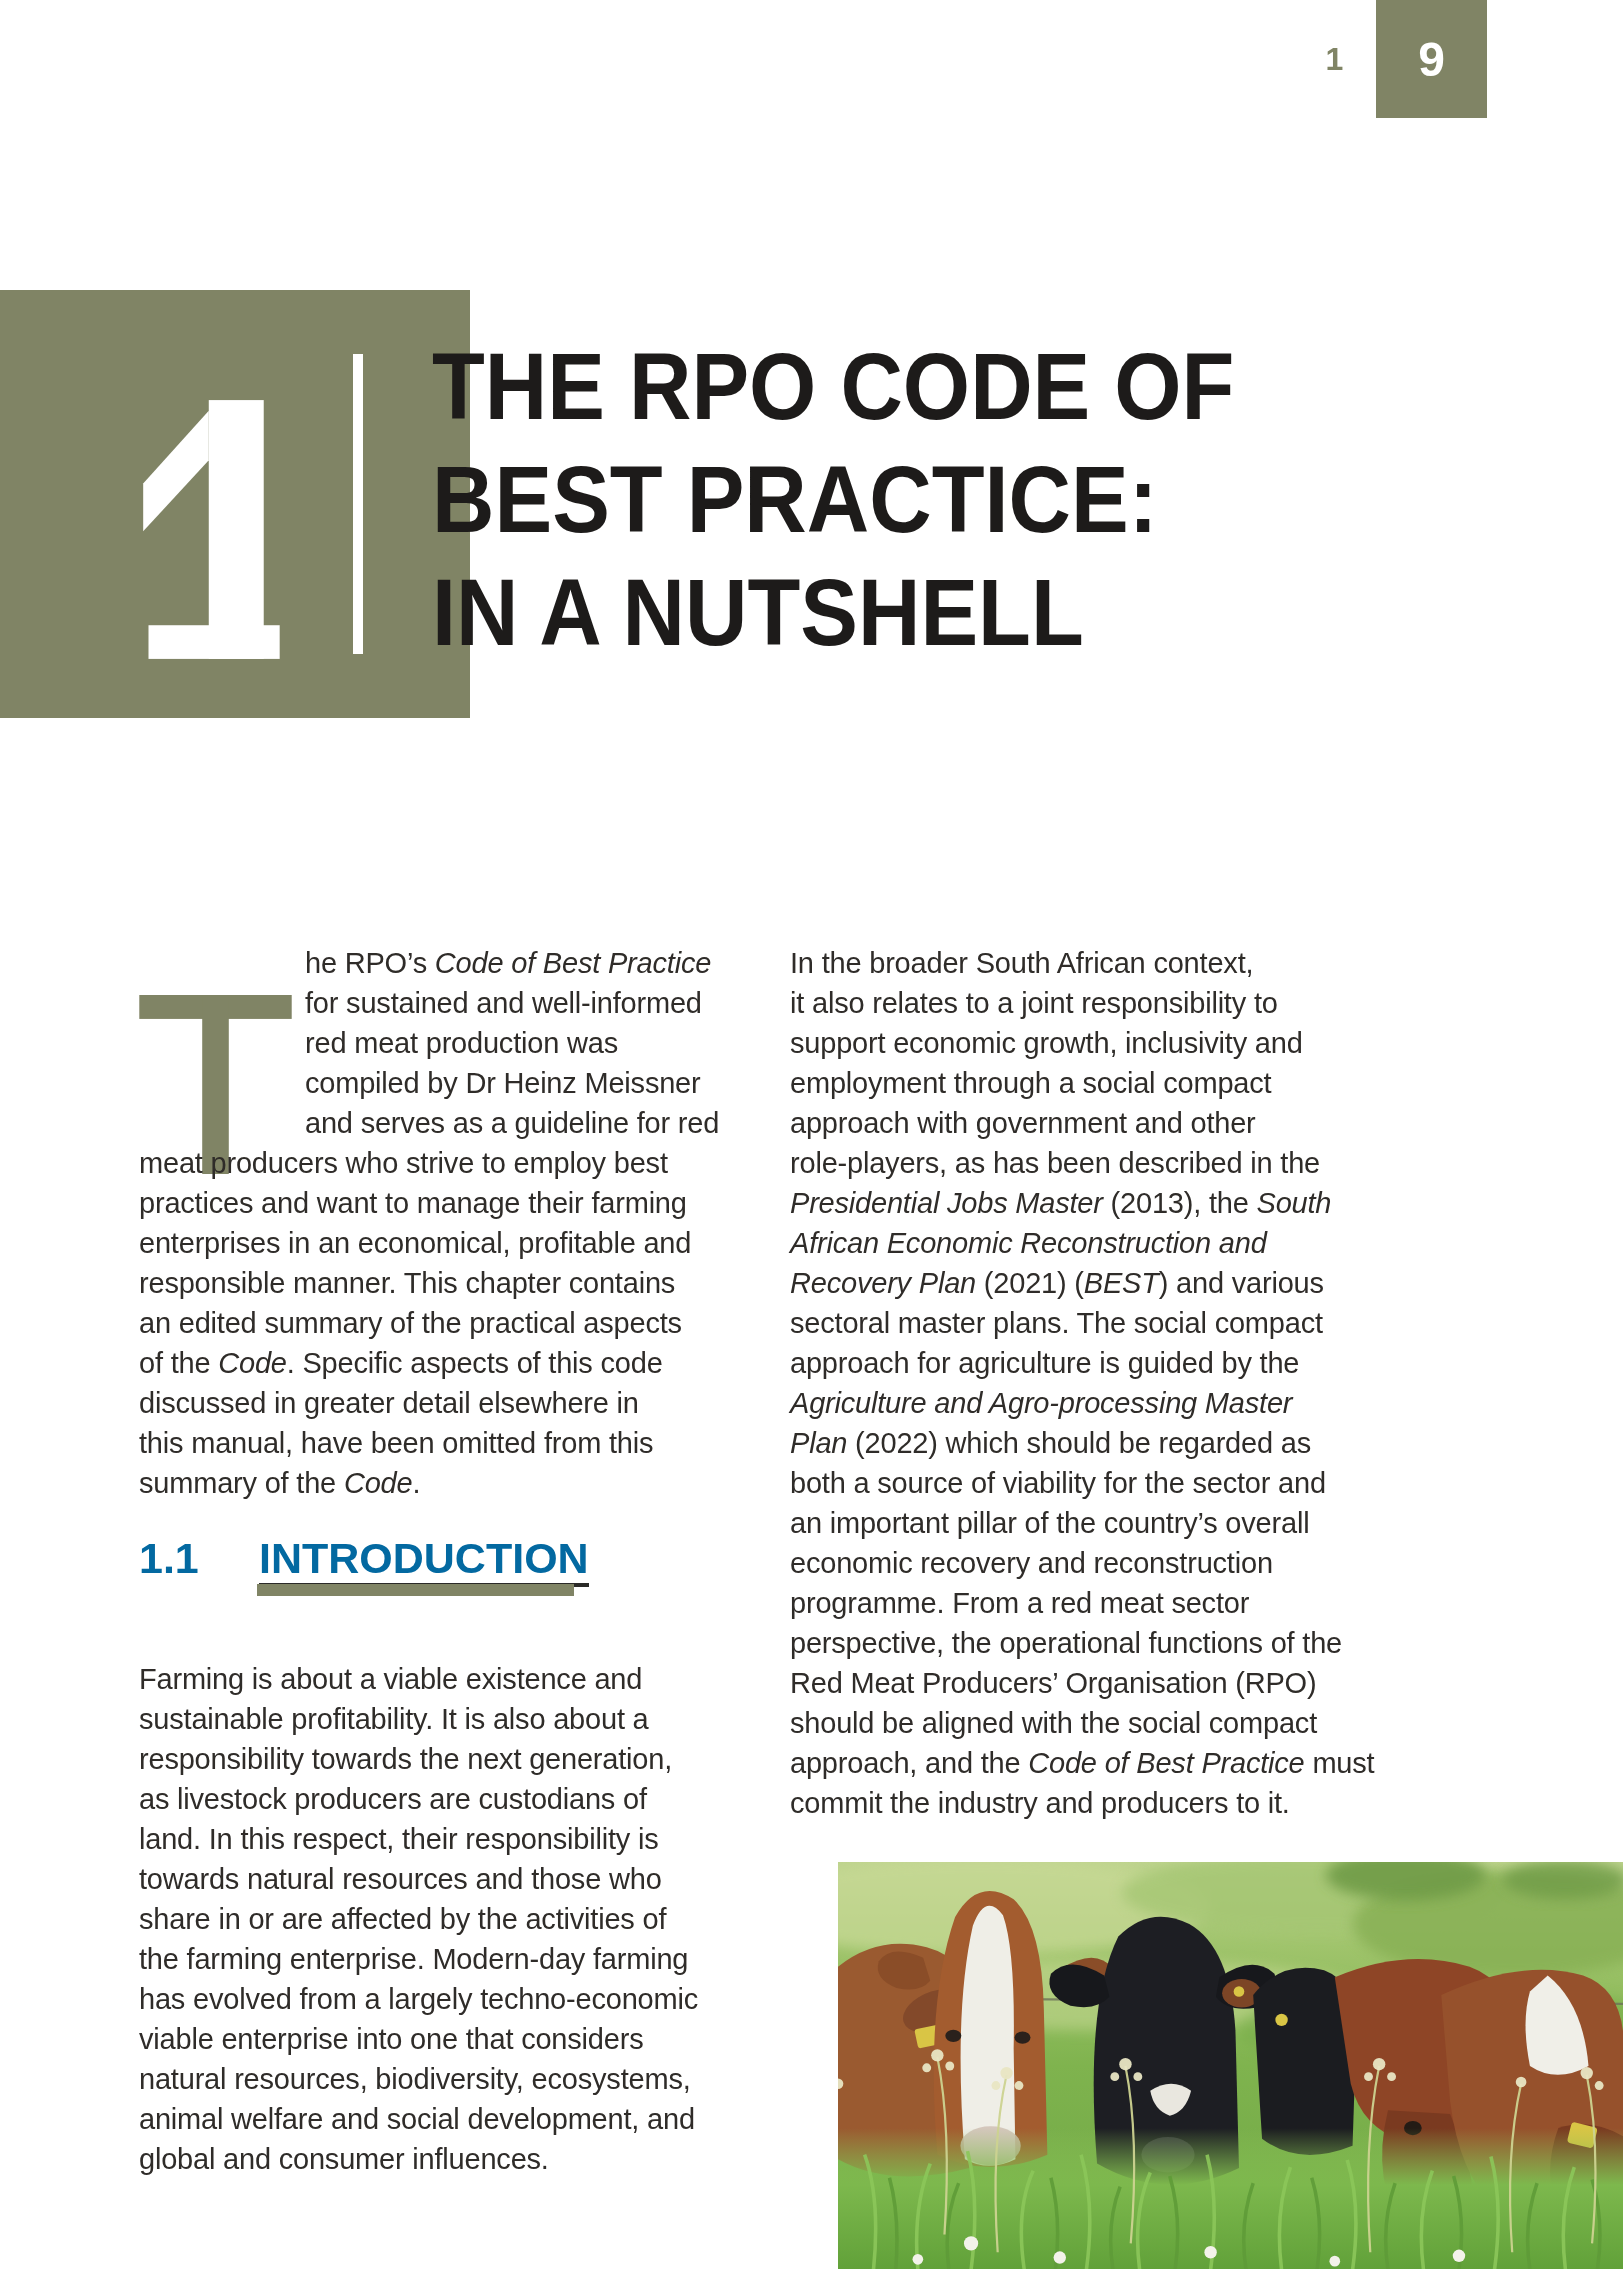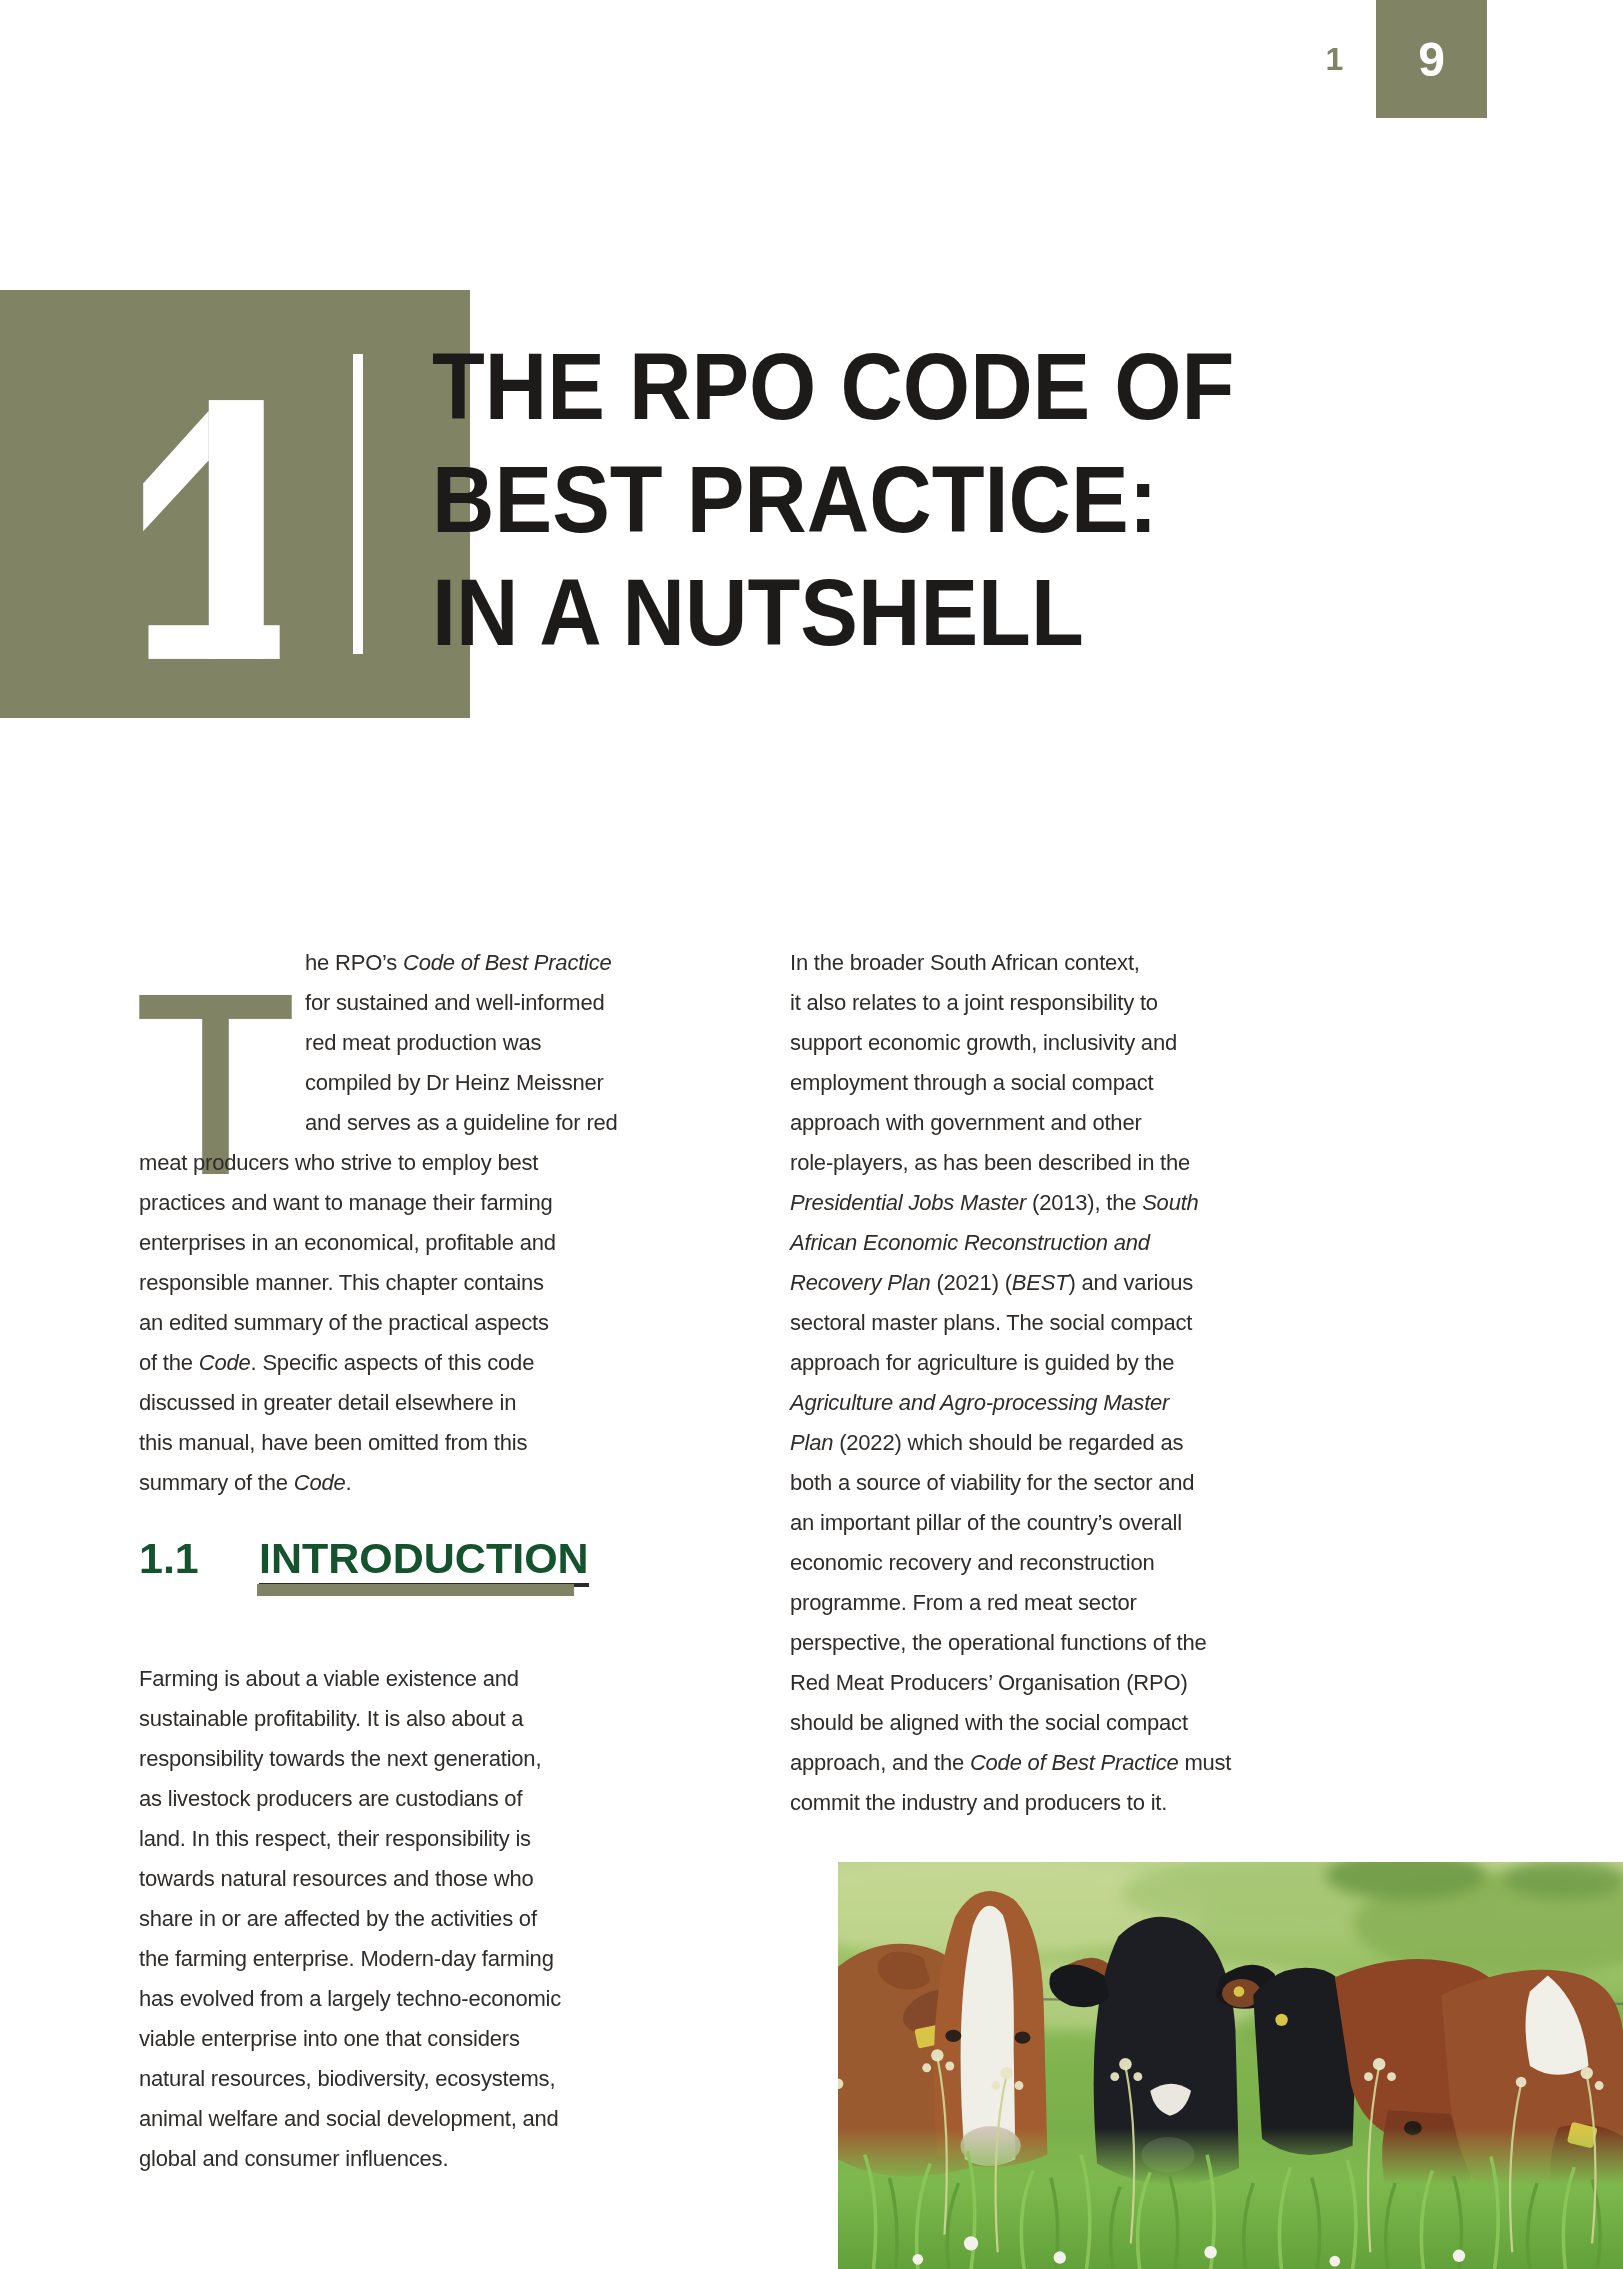--- a/index.html
+++ b/index.html
@@ -46,38 +46,38 @@
     position:absolute;left:432px;top:330px;
     font-size:94px;line-height:113px;font-weight:bold;
     color:var(--title,#1d1b1a);
     letter-spacing:0px;
     transform:scaleX(.92);transform-origin:left top;
     white-space:nowrap;
   }
   
   .col{
     position:absolute;
-    font-size:22px;line-height:40px;
+    font-size:29px;line-height:40px;
     color:var(--text,#2f2c29);
     letter-spacing:-0.2px;
     white-space:pre-line;
   }
   .col .it{font-style:italic;}
   #para-intro{left:139px;top:903px;width:681px;}
   #para-farming{left:139px;top:1619px;width:681px;}
   #para-right{left:790px;top:903px;width:681px;text-indent:46px;}
   .dropcap-float{
     float:left;width:166px;height:199px;
   }
   .dropcap-float svg{display:block;margin-top:11.5px;}
   
   .sec-head{
     position:absolute;left:139px;top:1537px;
     font-size:43px;line-height:43px;font-weight:bold;
-    color:#14532d;white-space:nowrap;
+    color:#0369a1;white-space:nowrap;
   }
   .sec-head .sec-num{display:inline-block;width:120px;}
   .sec-head .sec-word{
     display:inline-block;border-bottom:4.4px solid #2b2a28;padding-bottom:2.7px;
   }
   .sec-bar{
     position:absolute;left:257px;top:1584px;width:317px;height:11.5px;
     background:var(--olive,#808465);
   }
   

